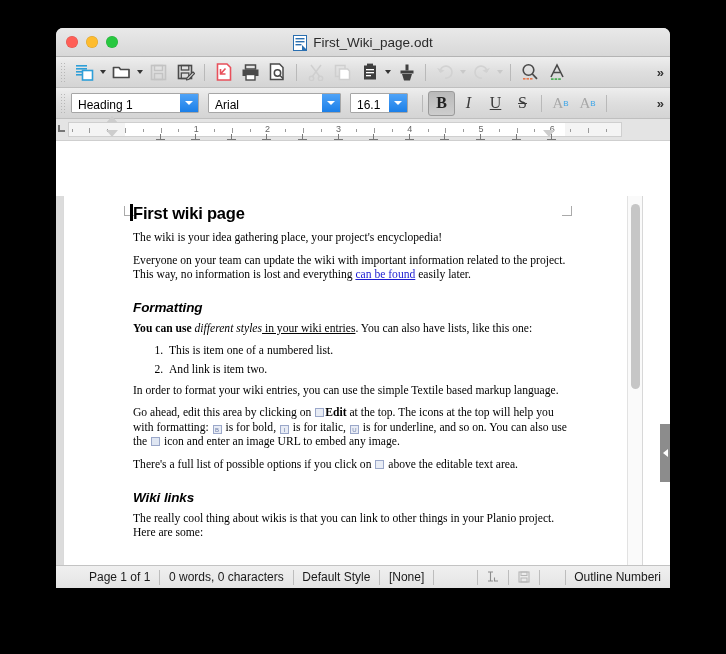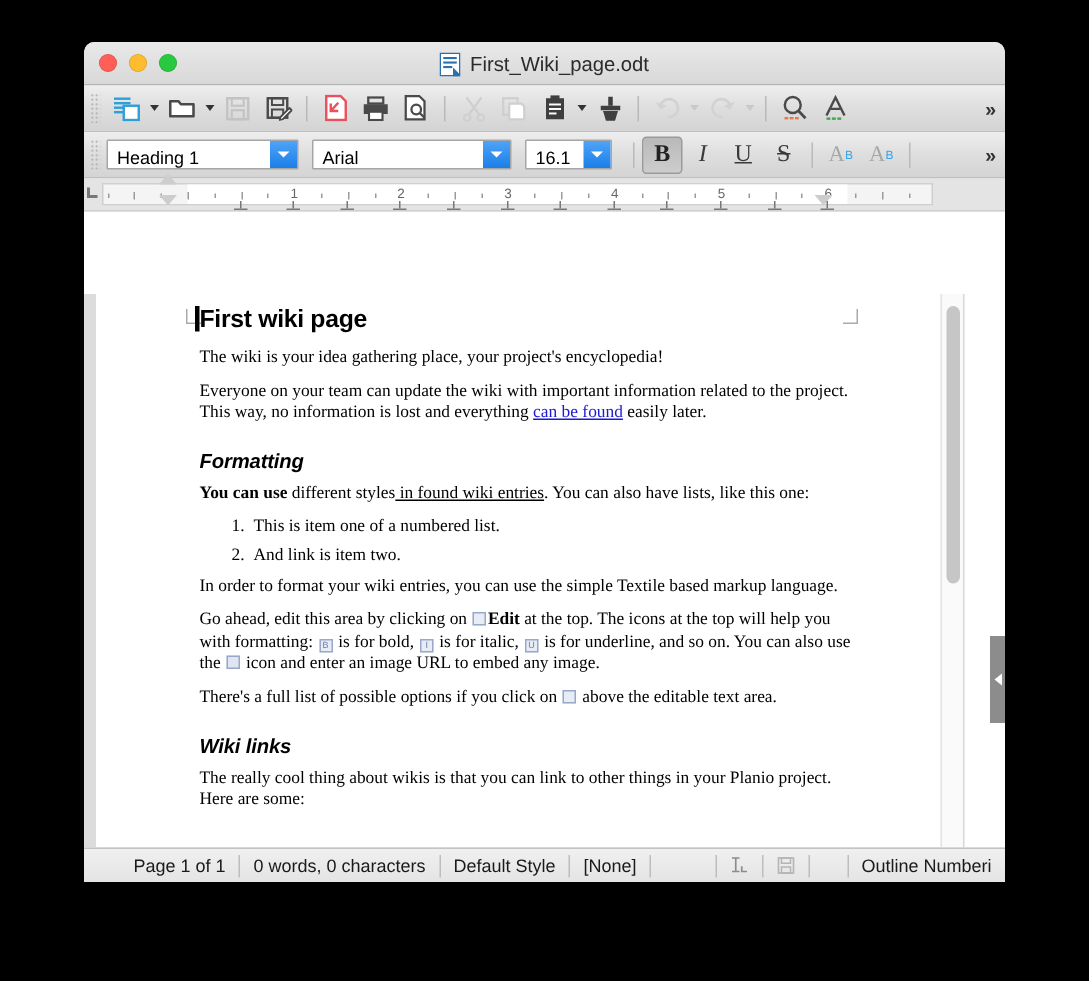--- a/index.html
+++ b/index.html
@@ -172,21 +172,21 @@
     margin-top:17px; margin-bottom:7px; letter-spacing:-0.1px;
   }
   p.doc-p {
     font-size:11.6px; line-height:1.26; margin-bottom:8px; text-align:left;
   }
   ol.doc-ol { margin:2px 0 6px 33px; font-size:11.6px; line-height:1.26; }
   ol.doc-ol li { margin-bottom:4px; padding-left:3px; }
   a.doc-link { color:#1a1ad0; text-decoration:underline; }
   .u { text-decoration:underline; }
   .b { font-weight:bold; }
-  .i { }
+  .i { font-style:italic; }
   .inl-icon {
     display:inline-block; width:9px; height:9px; vertical-align:-1px;
     border:1px solid #9aa7c9; background:#e8ecf5; position:relative; margin:0 1px;
     font-size:6px; line-height:8px; text-align:center; color:#6a7ba8;
     font-family:"Liberation Sans",sans-serif;
   }
   .inl-icon.img { background:#dfe6f2; }
 
   
   #vscroll {
@@ -518,21 +518,21 @@
 
         <p class="doc-p">The wiki is your idea gathering place, your project's encyclopedia!</p>
 
         <p class="doc-p">
           <span>Everyone on your team can update the wiki with important information related to the project. This way, no information is lost and everything </span><a class="doc-link" href="#">can be found</a><span> easily later.</span>
         </p>
 
         <h2 class="doc-h2">Formatting</h2>
 
         <p class="doc-p">
-          <span class="b">You can use</span><span class="i"> different styles</span><span class="u"> in found wiki entries</span><span>. You can also have lists, like this one:</span>
+          <span class="b">You can use</span><span class="i"> different styles</span><span class="u"> in your wiki entries</span><span>. You can also have lists, like this one:</span>
         </p>
 
         <ol class="doc-ol">
           <li>This is item one of a numbered list.</li>
           <li>And link is item two.</li>
         </ol>
 
         <p class="doc-p">In order to format your wiki entries, you can use the simple Textile based markup language.</p>
 
         <p class="doc-p">

